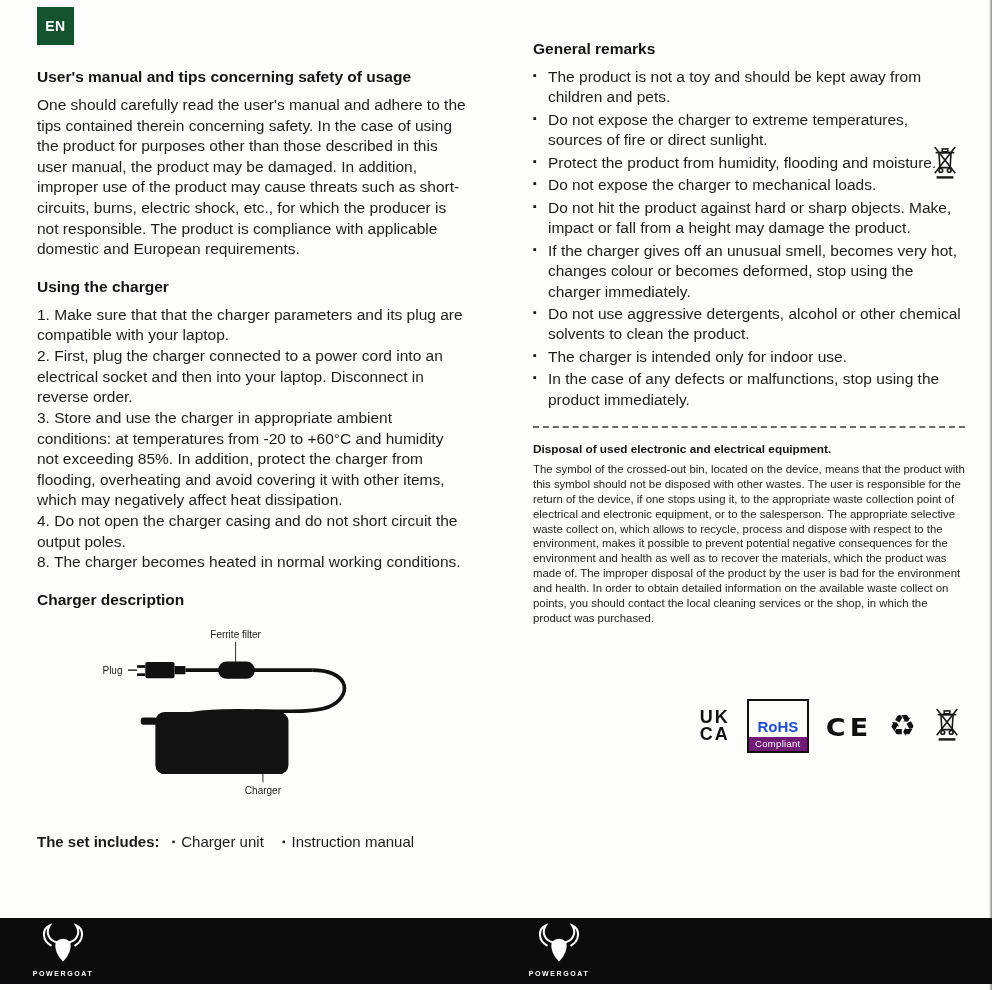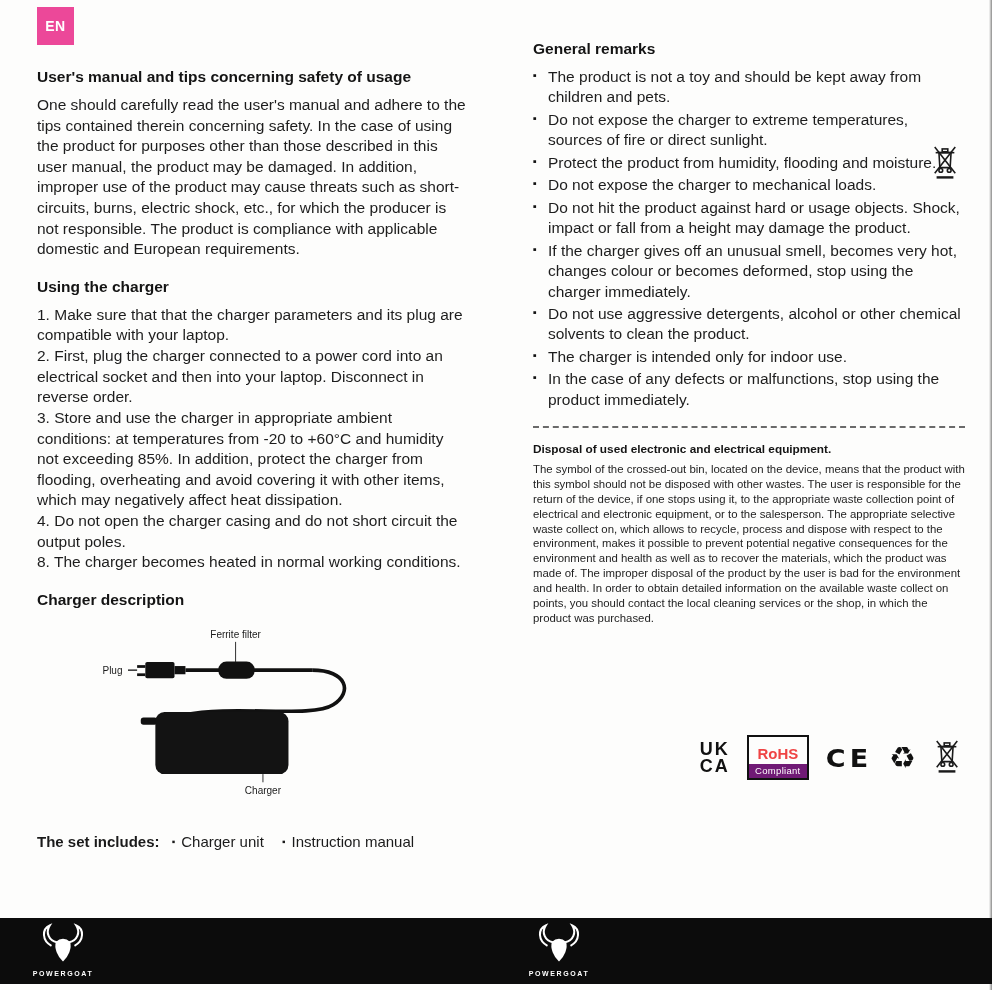--- a/index.html
+++ b/index.html
@@ -5,21 +5,21 @@
   * { margin:0; padding:0; box-sizing:border-box; }
   html,body { width:992px; height:990px; }
   body {
     font-family:"Liberation Sans","DejaVu Sans",sans-serif;
     background:#fdfdfc; color:#1b1b1b; position:relative; overflow:hidden;
   }
   .scan-edge { position:absolute; right:0; top:0; width:3px; height:100%;
     background:linear-gradient(to left, rgba(0,0,0,.45), rgba(0,0,0,0)); }
   .lang-badge {
     position:absolute; left:37px; top:7px; width:37px; height:38px;
-    background:#ec4899; color:#fff; font-weight:bold; font-size:14px;
+    background:#14532d; color:#fff; font-weight:bold; font-size:14px;
     display:flex; align-items:center; justify-content:center; letter-spacing:.5px;
   }
   .columns { position:absolute; top:40px; left:37px; display:flex; gap:64px; }
   .col { width:432px; position:relative; }
   .col-left { padding-top:28px; }
   h2 { font-size:15.5px; font-weight:bold; margin:0 0 9px; color:#141414; }
   .sec { margin-bottom:18px; }
   p.body, .step { font-size:15.5px; line-height:1.33; color:#1d1d1d; }
   .steps .step { margin:0; }
   ul.bullets { list-style:none; }
@@ -34,25 +34,25 @@
   .set-line { margin-top:26px; font-size:15px; }
   .set-line .set-label { font-weight:bold; margin-right:8px; }
   .set-line .set-item { margin-right:14px; }
   .set-line .set-item::before { content:"▪"; font-size:10px; margin-right:6px; position:relative; top:-2px; }
   .divider { border:none; border-top:2px dashed #6a6a6a; margin:16px 0 14px; }
   .disposal-heading { font-size:11.8px; font-weight:bold; margin-bottom:6px; color:#141414; }
   .disposal-text { font-size:11.4px; line-height:1.3; color:#222; }
   .weee-top { position:absolute; right:6px; top:104px; }
   .marks-row {
     display:flex; justify-content:flex-end; align-items:center;
-    gap:17px; margin-top:110px; padding-right:4px;
+    gap:17px; margin-top:74px; padding-right:4px;
   }
   .ukca { font-weight:bold; font-size:18px; line-height:.95; letter-spacing:2px; color:#111; }
   .rohs { border:2.5px solid #111; width:62px; text-align:center; }
-  .rohs-top { font-size:15px; font-weight:bold; padding:8px 2px 2px; color:#ef4444; }
+  .rohs-top { font-size:15px; font-weight:bold; padding:17px 2px 2px; color:#1d4ed8; }
   .rohs-bottom { background:#701a75; color:#fff; font-size:9.5px; padding:1px 0 2px; letter-spacing:.3px; }
   .ce { font-size:27px; font-weight:bold; letter-spacing:4px; color:#111;
     font-family:"DejaVu Sans",sans-serif; transform:scaleY(.95); }
   .recycle { font-size:30px; color:#111; font-family:"DejaVu Sans",sans-serif; line-height:1; }
   .footer-bar {
     position:absolute; left:0; right:0; bottom:6px; height:66px; background:#0c0c0c;
   }
   .footer-bar .brand-logo { position:absolute; top:4px; text-align:center; width:70px; }
   .brand-logo.pos1 { left:28px; }
   .brand-logo.pos2 { left:524px; }
@@ -144,21 +144,21 @@
           <line x1="6" y1="35.5" x2="24" y2="35.5" stroke-width="2.6"></line>
         </g>
       </svg>
     </div>
 
     <ul class="bullets">
       <li>The product is not a toy and should be kept away from children and pets.</li>
       <li>Do not expose the charger to extreme temperatures, sources of fire or direct sunlight.</li>
       <li>Protect the product from humidity, flooding and moisture.</li>
       <li>Do not expose the charger to mechanical loads.</li>
-      <li>Do not hit the product against hard or usage objects. Shock, impact or fall from a height may damage the product.</li>
+      <li>Do not hit the product against hard or sharp objects. Make, impact or fall from a height may damage the product.</li>
       <li>If the charger gives off an unusual smell, becomes very hot, changes colour or becomes deformed, stop using the charger immediately.</li>
       <li>Do not use aggressive detergents, alcohol or other chemical solvents to clean the product.</li>
       <li>The charger is intended only for indoor use.</li>
       <li>In the case of any defects or malfunctions, stop using the product immediately.</li>
     </ul>
 
     <hr class="divider">
 
     <div class="disposal-heading">Disposal of used electronic and electrical equipment.</div>
     <p class="disposal-text">The symbol of the crossed-out bin, located on the device, means that the product with this symbol should not be disposed with other wastes. The user is responsible for the return of the device, if one stops using it, to the appropriate waste collection point of electrical and electronic equipment, or to the salesperson. The appropriate selective waste collect on, which allows to recycle, process and dispose with respect to the environment, makes it possible to prevent potential negative consequences for the environment and health as well as to recover the materials, which the product was made of. The improper disposal of the product by the user is bad for the environment and health. In order to obtain detailed information on the available waste collect on points, you should contact the local cleaning services or the shop, in which the product was purchased.</p>

